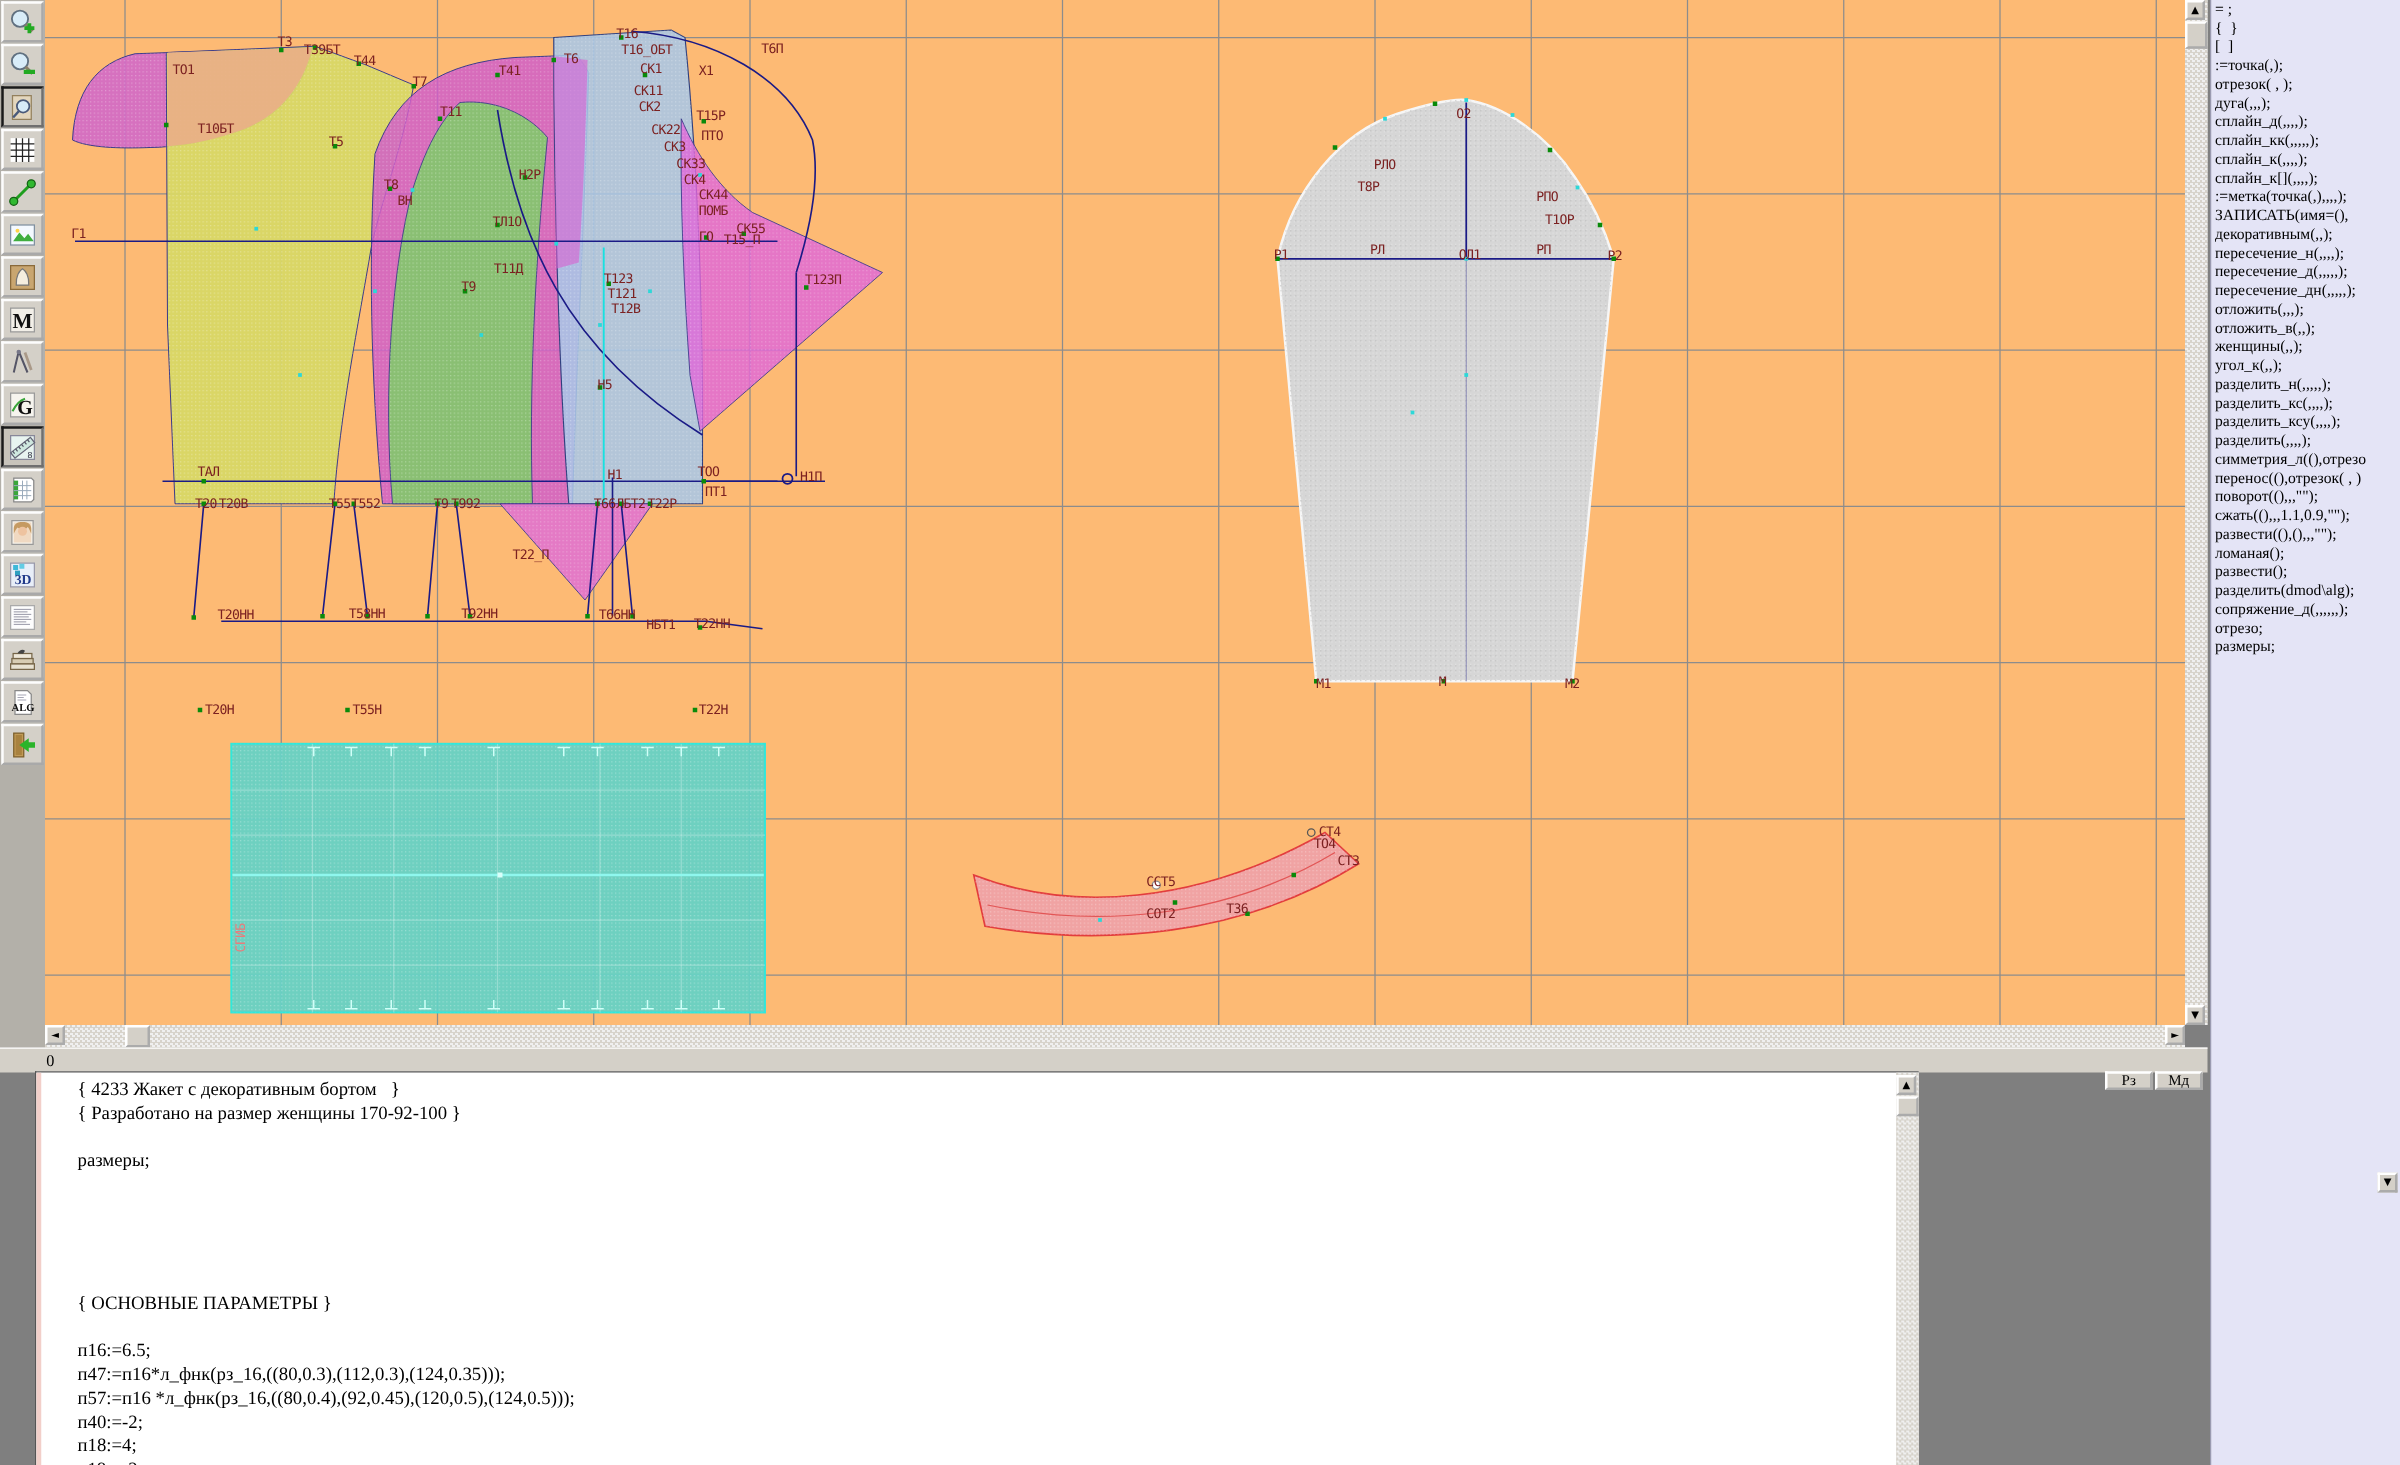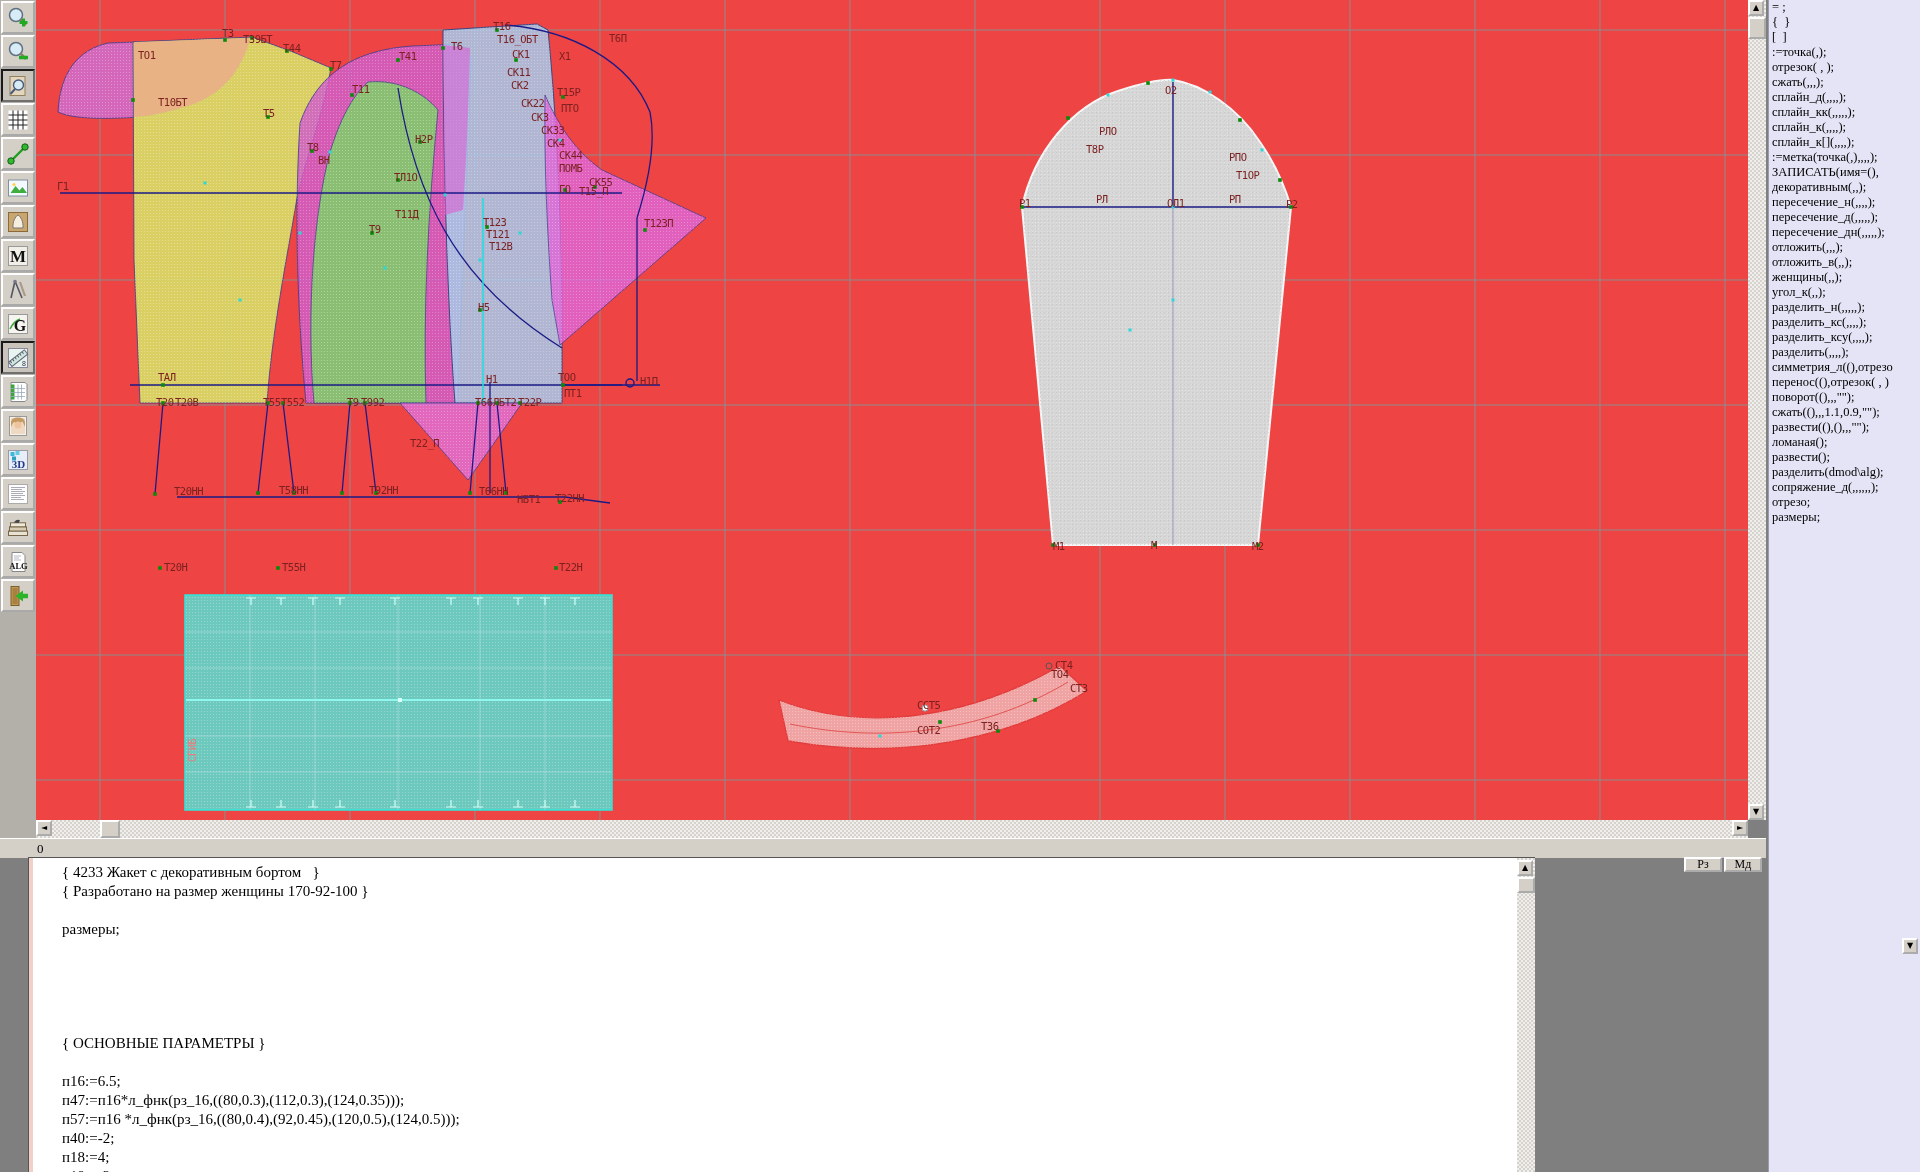--- a/index.html
+++ b/index.html
@@ -7,21 +7,21 @@
        font-family:"Liberation Sans",sans-serif;}
   
   #toolbar{position:absolute;left:0;top:0;width:36px;height:838px;background:#b3b0a9;
            border-right:1px solid #8a8a8a;}
   .tool{width:34px;height:33px;margin:1px 0 1px 1px;background:#d4d0c8;
         border:2px outset #fdfdfd;box-sizing:border-box;display:flex;align-items:center;
         justify-content:center;padding:0;cursor:pointer;}
   .tool.pressed{border:2px inset #6f6f6f;background:#c8c4bb;}
   .tool svg{display:block;}
   
-  #canvas{position:absolute;left:36px;top:0;width:1712px;height:820px;background:#ef4444;text-align:right;}
+  #canvas{position:absolute;left:36px;top:0;width:1712px;height:820px;background:#fdba74;text-align:right;}
   #pattern-svg text.lbl{font-family:"DejaVu Sans Mono",monospace;font-size:10.5px;letter-spacing:-0.5px;}
   
   .sb{position:absolute;background:#cdc9c0;}
   .sb-track{position:absolute;left:0;top:0;right:0;bottom:0;
      background:repeating-conic-gradient(#efefef 0 25%,#d7d3cb 0 50%) 0 0/4px 4px;}
   .sb-btn{position:absolute;width:16px;height:16px;background:#d4d0c8;border:2px outset #fff;
      box-sizing:border-box;font:8px/11px "DejaVu Sans",sans-serif;text-align:center;color:#000;cursor:pointer;}
   .sb-thumb{position:absolute;background:#d4d0c8;border:2px outset #fff;box-sizing:border-box;cursor:pointer;}
   #canvas-hscroll{left:36px;top:820px;width:1712px;height:18px;}
   #canvas-vscroll{left:1748px;top:0;width:18px;height:820px;}
@@ -495,21 +495,21 @@
       <div class="sb-thumb" style="left:0;top:19px;width:18px;height:16px;"></div>
     </div>
   </div>
 
   <div id="cmd-panel">
       <div class="cmd-line">= ;</div>
       <div class="cmd-line">{  }</div>
       <div class="cmd-line">[  ]</div>
       <div class="cmd-line">:=точка(,);</div>
       <div class="cmd-line">отрезок( , );</div>
-      <div class="cmd-line">сжать(,,,);</div>
+      <div class="cmd-line">дуга(,,,);</div>
       <div class="cmd-line">сплайн_д(,,,,);</div>
       <div class="cmd-line">сплайн_кк(,,,,,);</div>
       <div class="cmd-line">сплайн_к(,,,,);</div>
       <div class="cmd-line">сплайн_к[](,,,,);</div>
       <div class="cmd-line">:=метка(точка(,),,,,);</div>
       <div class="cmd-line">ЗАПИСАТЬ(имя=(),</div>
       <div class="cmd-line">декоративным(,,);</div>
       <div class="cmd-line">пересечение_н(,,,,);</div>
       <div class="cmd-line">пересечение_д(,,,,,);</div>
       <div class="cmd-line">пересечение_дн(,,,,,);</div>

